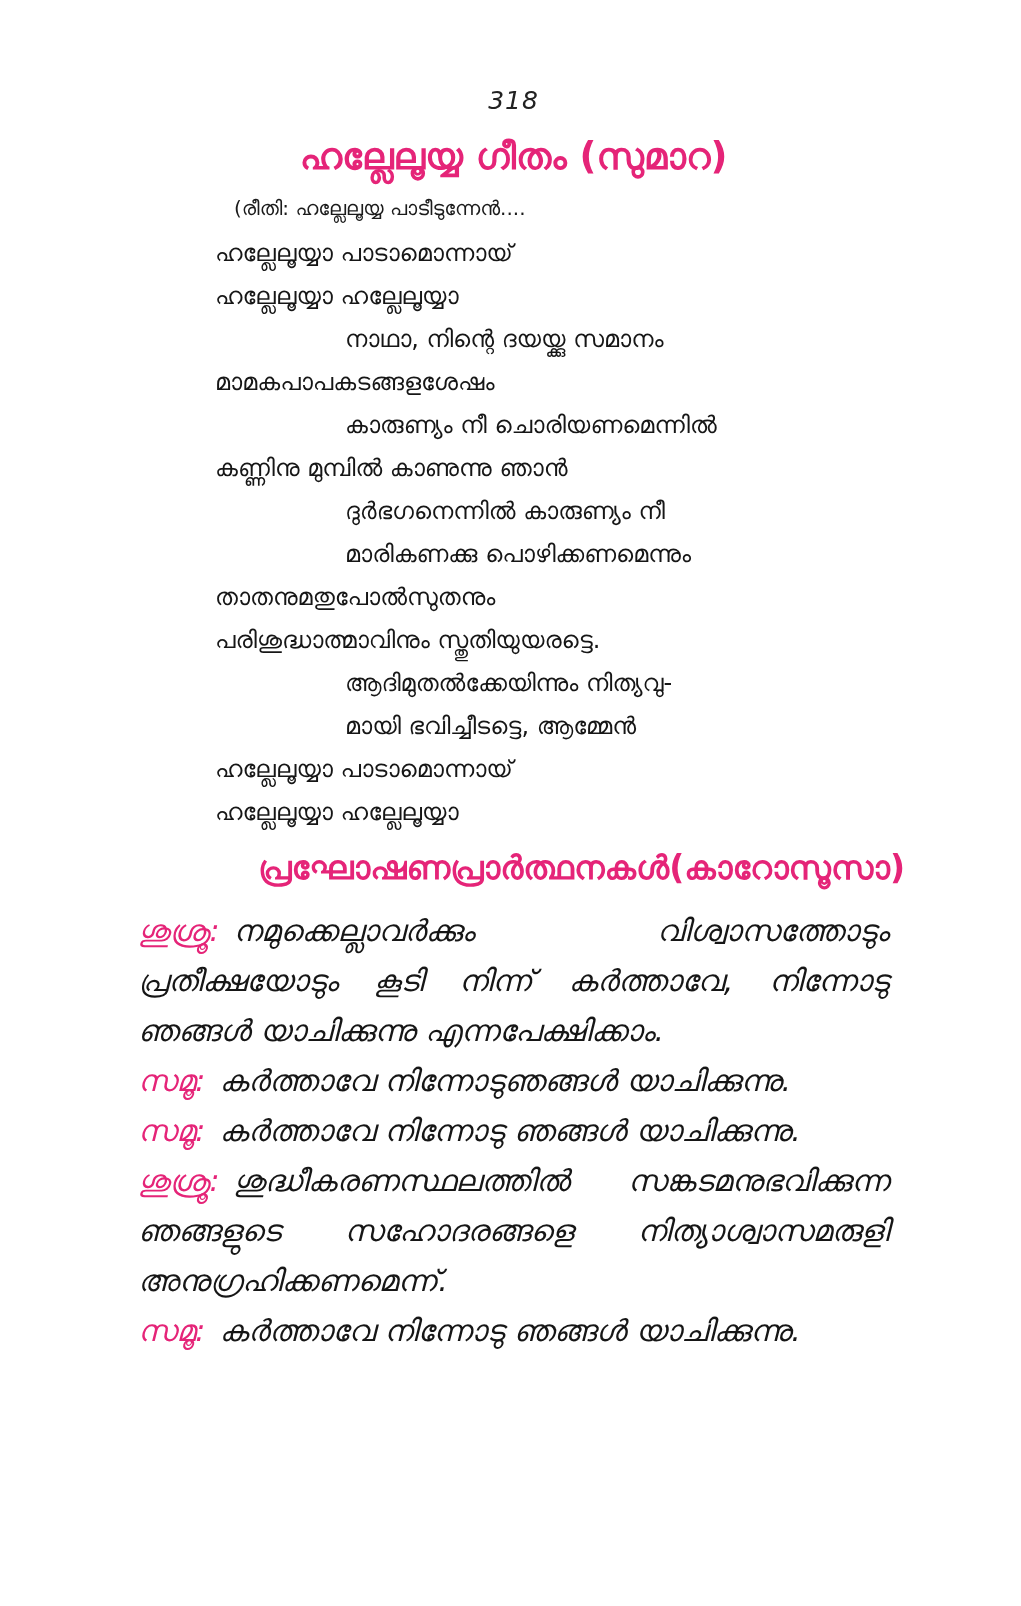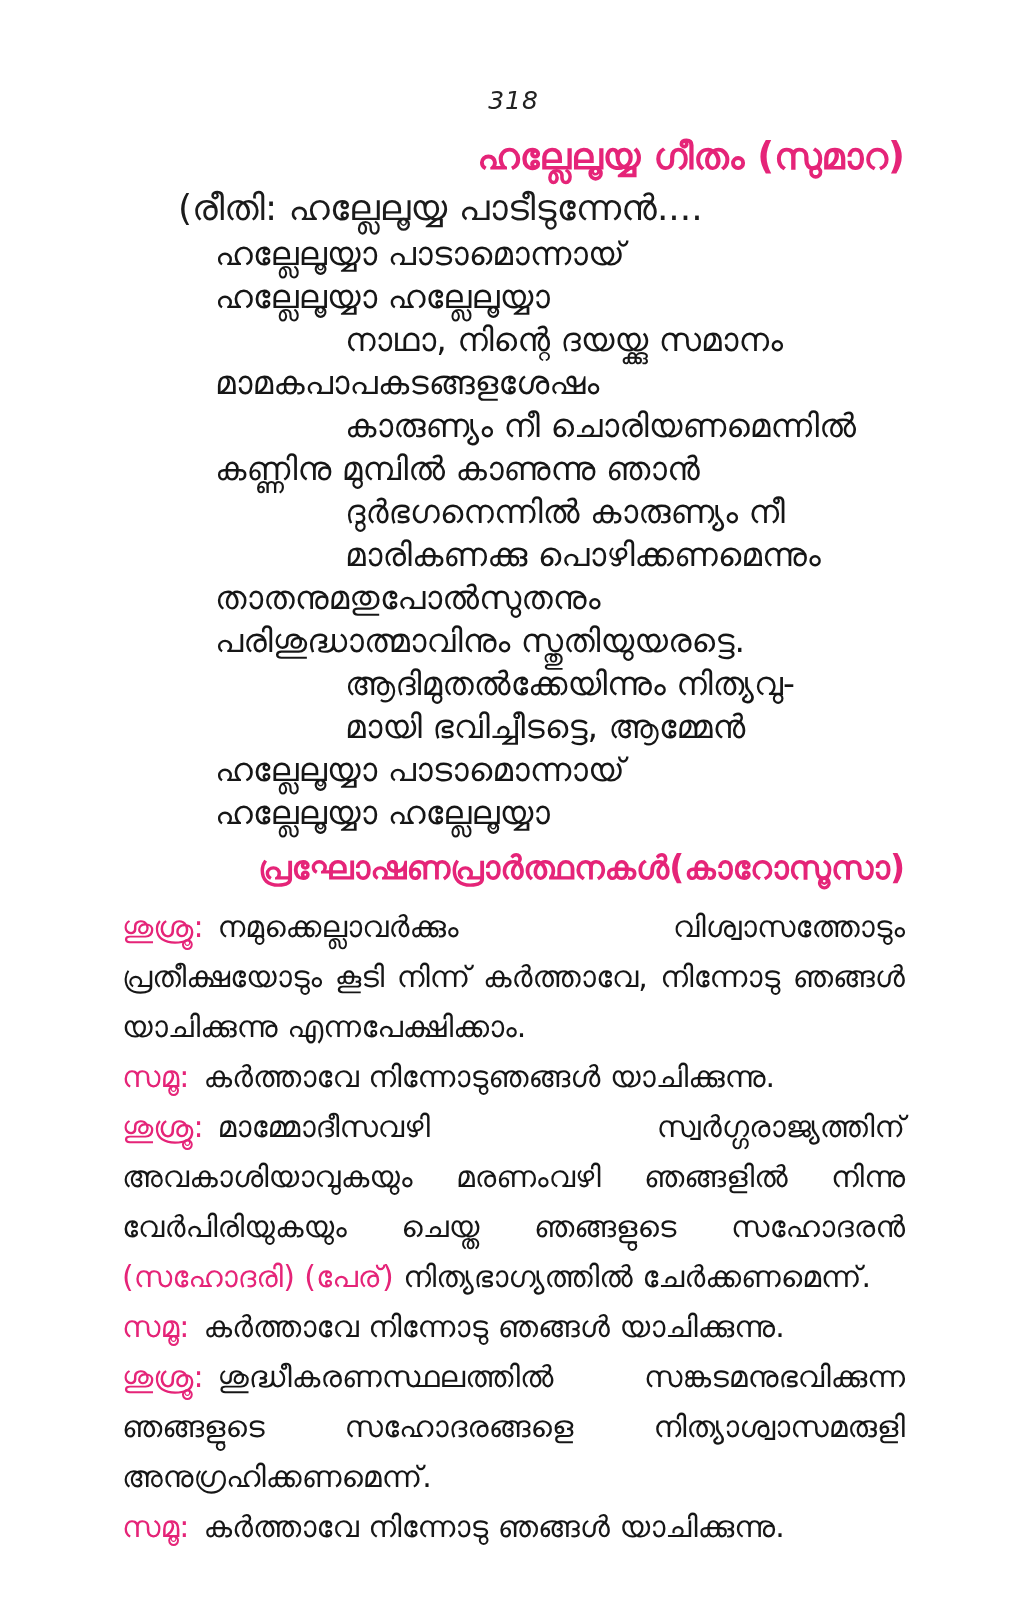--- a/index.html
+++ b/index.html
@@ -26,50 +26,50 @@
     text-align: center;
     font-style: italic;
     font-size: 25px;
     line-height: 30px;
     letter-spacing: 1px;
     color: #222222;
     margin-bottom: 18px;
   }
   .hymn-title {
     margin: 0 0 10px 0;
-    text-align: right;
+    text-align: center;
     font-size: 37px;
     line-height: 46px;
     font-weight: bold;
     color: var(--accent, #e52478);
   }
   .tune-line {
-    font-size: 36px;
+    font-size: 20px;
     line-height: 36px;
-    margin: 0 0 6px 56px;
+    margin: 0 0 6px 112px;
     color: #1b1b1b;
   }
   .hymn-lines { margin: 0; }
   .hymn-line {
-    font-size: 33px;
+    font-size: 24px;
     line-height: 43px;
     margin-left: 93px;
     white-space: nowrap;
     color: #161616;
   }
   .hymn-line.indent { margin-left: 223px; }
   .karozusa-heading {
     margin: 12px 0 12px 0;
     text-align: right;
     font-size: 33px;
     line-height: 44px;
     font-weight: bold;
     color: var(--accent, #e52478);
   }
-  .prayers { margin: 0; }
+  .prayers { margin: 16px; font-style: italic; }
   .prayer {
     margin: 0;
     font-size: 30px;
     line-height: 50px;
     text-align: justify;
     color: #161616;
   }
   .prayer .speaker {
     color: var(--accent, #e52478);
     margin-right: 14px;
@@ -104,19 +104,18 @@
       <div class="hymn-line indent">മായി ഭവിച്ചീടട്ടെ, ആമ്മേൻ</div>
       <div class="hymn-line">ഹല്ലേലൂയ്യാ പാടാമൊന്നായ്</div>
       <div class="hymn-line">ഹല്ലേലൂയ്യാ ഹല്ലേലൂയ്യാ</div>
     </div>
 
   <h2 class="karozusa-heading">പ്രഘോഷണപ്രാർത്ഥനകൾ(കാറോസൂസാ)</h2>
 
   <div class="prayers" id="prayers">
       <p class="prayer"><span class="speaker">ശുശ്രൂ:</span><span>നമുക്കെല്ലാവർക്കും വിശ്വാസത്തോടും പ്രതീക്ഷയോടും കൂടി നിന്ന് കർത്താവേ, നിന്നോടു ഞങ്ങൾ യാചിക്കുന്നു എന്നപേക്ഷിക്കാം.</span></p>
       <p class="prayer"><span class="speaker">സമൂ:</span><span>കർത്താവേ നിന്നോടുഞങ്ങൾ യാചിക്കുന്നു.</span></p>
-      <p class="prayer"><span class="speaker">ശുശ്രൂ:</span><span>മാമ്മോദീസവഴി സ്വർഗ്ഗരാജ്യത്തിന് അവകാശിയാവുകയും മരണംവഴി ഞങ്ങളിൽ നിന്നു വേർപിരിയുകയും ചെയ്ത ഞങ്ങളുടെ സഹോദരൻ </span><span class="accent">(സഹോദരി) (പേര്)</span><span> നിത്യഭാഗ്യത്തിൽ ചേർക്കണമെന്ന്.</span></p>
       <p class="prayer"><span class="speaker">സമൂ:</span><span>കർത്താവേ നിന്നോടു ഞങ്ങൾ യാചിക്കുന്നു.</span></p>
       <p class="prayer"><span class="speaker">ശുശ്രൂ:</span><span>ശുദ്ധീകരണസ്ഥലത്തിൽ സങ്കടമനുഭവിക്കുന്ന ഞങ്ങളുടെ സഹോദരങ്ങളെ നിത്യാശ്വാസമരുളി അനുഗ്രഹിക്കണമെന്ന്.</span></p>
       <p class="prayer"><span class="speaker">സമൂ:</span><span>കർത്താവേ നിന്നോടു ഞങ്ങൾ യാചിക്കുന്നു.</span></p>
     </div>
 
 </div>
 
 </body></html>

